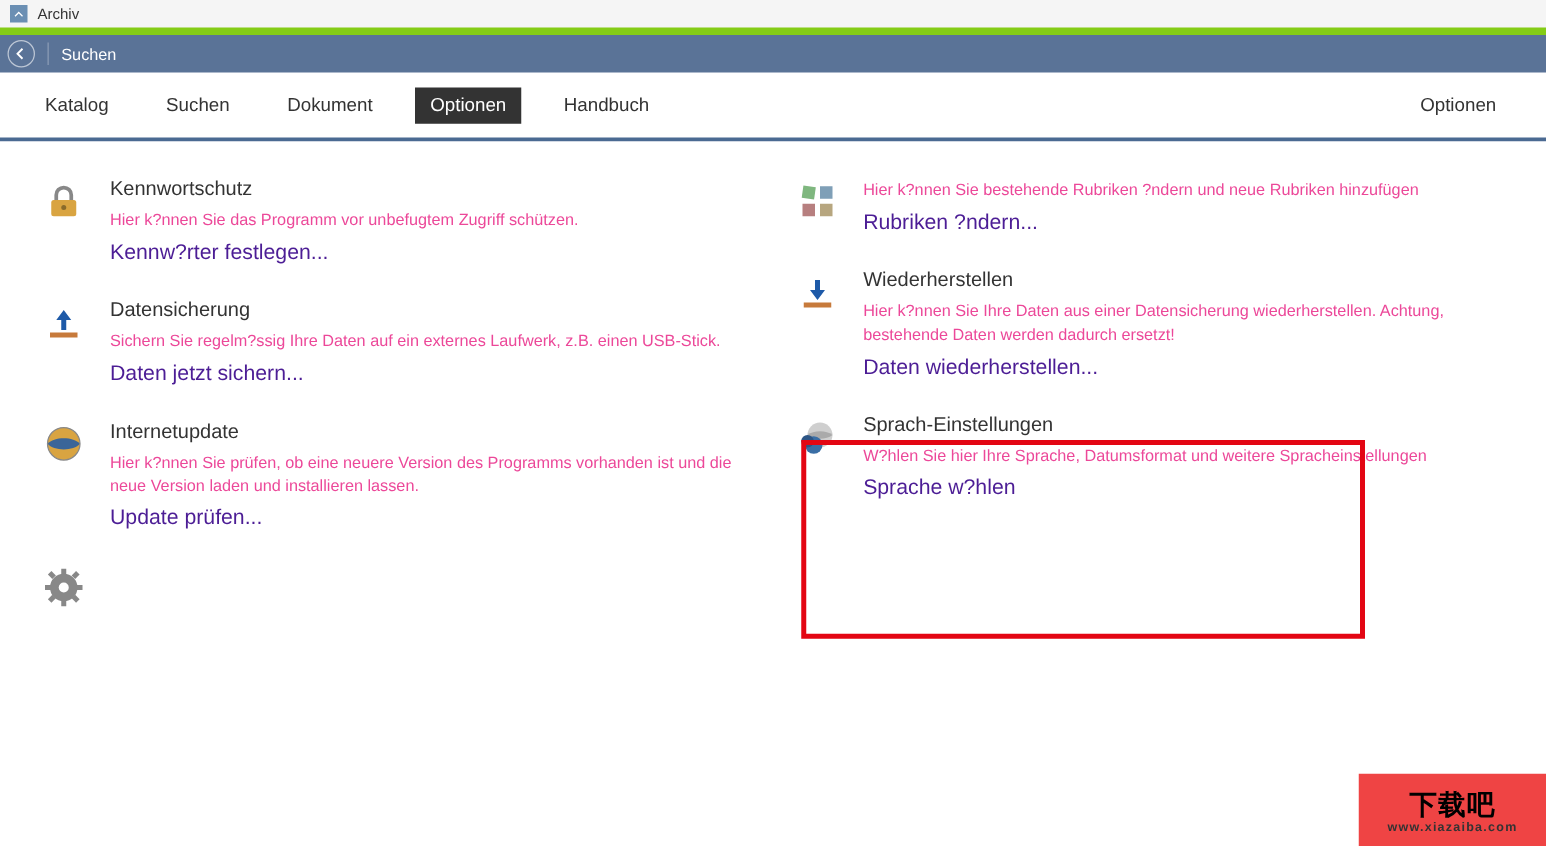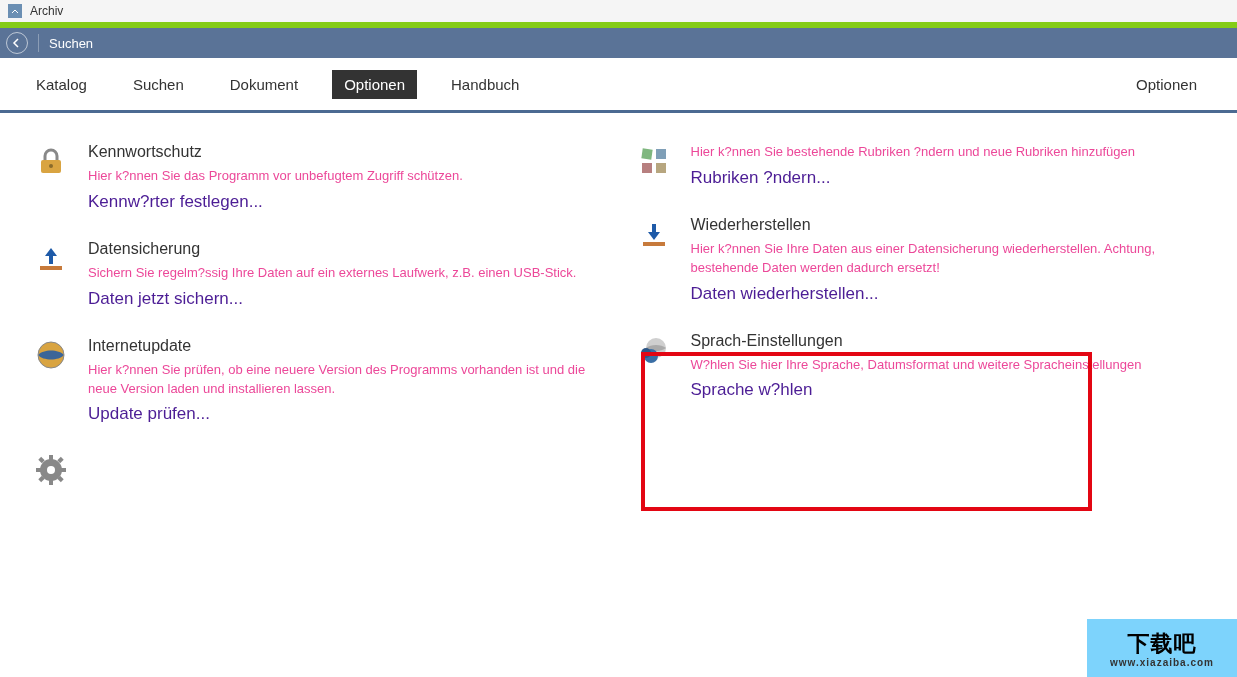--- a/index.html
+++ b/index.html
@@ -86,21 +86,21 @@
       top: 352px;
       width: 451px;
       height: 159px;
       border: 4px solid #e30613;
       pointer-events:none;
     }
     .watermark {
       position:absolute;
       right:0; bottom:0;
       width:150px; height:58px;
-      background:#7dd3fc;
+      background:#ef4444;
       display:flex;
       flex-direction:column;
       align-items:center;
       justify-content:center;
       font-weight:bold;
       letter-spacing:1px;
     }
     .watermark .big { font-size:22px; font-weight:900; color:#000; }
     .watermark .small { font-size:10px; color:#333; margin-top:-2px;text-align:center;}
   </style>

